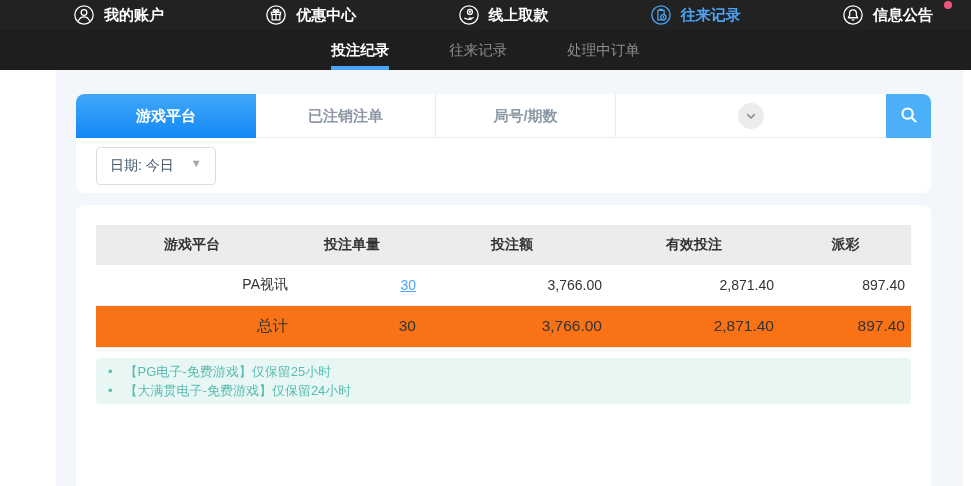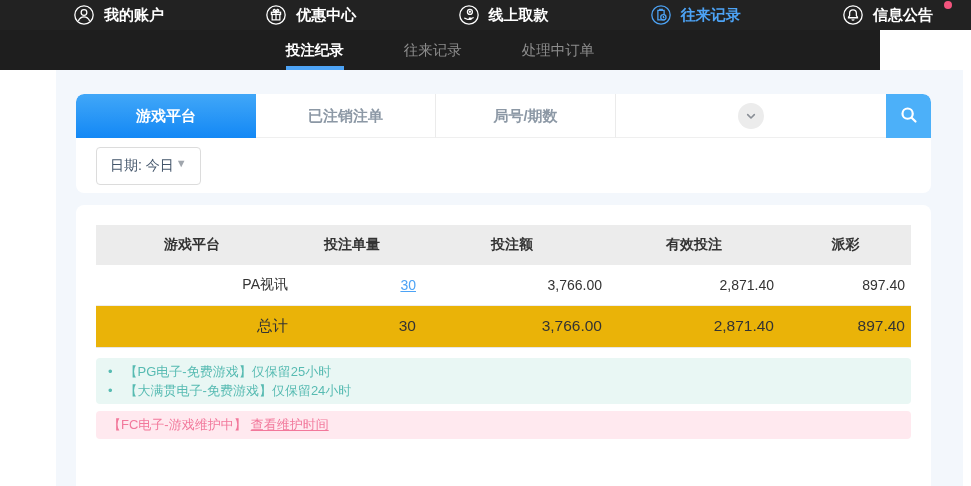--- a/index.html
+++ b/index.html
@@ -11,21 +11,21 @@
             background:#222; display:flex; align-items:center;
             justify-content:space-between; padding:0 38px 0 73px; }
   .topnav-item { display:flex; align-items:center; gap:9px; color:#fff;
                  font-size:15px; font-weight:bold; cursor:pointer; white-space:nowrap; }
   .topnav-item .nicon { display:flex; align-items:center; color:#fff; }
   .topnav-item.active, .topnav-item.active .nicon { color:#4da3f5; }
   .notif-dot { position:absolute; right:19px; top:1px; width:8px; height:8px;
                border-radius:50%; background:#f2547d; }
 
   
-  .subnav { position:absolute; left:0; top:30px; width:880px; height:40px;
+  .subnav { position:absolute; left:0; top:30px; width:971px; height:40px;
             background:#1e1e1e; display:flex; align-items:center; justify-content:center; gap:60px; }
   .subnav-tab { position:relative; height:40px; display:flex; align-items:center;
                 color:#8d8d8d; font-size:14.5px; cursor:pointer; }
   .subnav-tab.active { color:#fff; font-weight:bold; }
   .subnav-tab.active::after { content:""; position:absolute; left:0; right:0; bottom:0;
                               height:4px; background:#4da3f5; }
 
   
   .content { position:absolute; left:56px; top:70px; right:8px; bottom:0;
              background:#f3f7fc; padding:24px 0 0 20px; }
@@ -42,36 +42,36 @@
                justify-content:center; border-bottom:1px solid #efefef; cursor:pointer; }
   .chev-circle { width:26px; height:26px; border-radius:50%; background:#ececec;
                  display:flex; align-items:center; justify-content:center; }
   .search-btn { width:45px; height:44px; background:#4cb0f9; border:none;
                 border-radius:0 8px 0 0; display:flex; align-items:center;
                 justify-content:center; cursor:pointer; }
 
   
   .filterbar { width:855px; height:55px; background:#fff; border-radius:0 0 8px 8px;
                display:flex; align-items:center; padding-left:20px; }
-  .date-btn { display:flex; align-items:flex-start; gap:2px; background:#fff;
+  .date-btn { display:flex; align-items:flex-start; gap:17px; background:#fff;
               border:1px solid #dcdcdc; border-radius:4px; padding:9px 13px;
               font-size:14px; color:#44566b; cursor:pointer;
               font-family:inherit; }
   .date-btn .caret { color:#a0a6ad; font-size:11px; }
 
   
   .card { width:855px; margin-top:12px; background:#fff; border-radius:8px;
           padding:20px; min-height:300px; }
   table { width:815px; border-collapse:collapse; table-layout:fixed; }
   th { background:#ececec; height:40px; font-size:14px; color:#333;
        font-weight:bold; text-align:center; }
   td { height:40px; font-size:14px; color:#333; text-align:right; }
   td.r, th.r { text-align:right; padding-right:6px; }
   tr.datarow td { border-bottom:1px solid #ededed; }
-  tr.total td { background:#eab308; font-size:15.5px; height:42px;
+  tr.total td { background:#f97316; font-size:15.5px; height:42px;
                 border-bottom:1px solid #e6e6e6; }
   a.cnt-link { color:#4da3f5; text-decoration:underline; cursor:pointer; }
 
   .notes { margin-top:10px; background:#e9f7f4; border-radius:4px; padding:4px 12px; }
   .note  { display:flex; align-items:center; color:#57bbb2; font-size:13px;
            line-height:19px; }
   .note .bullet { margin-right:12px; font-size:13px; }
 
   .maint { margin-top:7px; background:#ffe9ef; border-radius:4px; height:28px;
            display:flex; align-items:center; padding:0 12px; color:#f2789b;
@@ -216,18 +216,14 @@
       <div class="note">
         <span class="bullet">•</span>
         <span>【PG电子-免费游戏】仅保留25小时</span>
       </div>
       <div class="note">
         <span class="bullet">•</span>
         <span>【大满贯电子-免费游戏】仅保留24小时</span>
       </div>
     </div>
 
-    <div class="maint">
-      <span>【FC电子-游戏维护中】</span>
-      <a>查看维护时间</a>
-    </div>
   </div>
 </div>
 
 </body></html>

